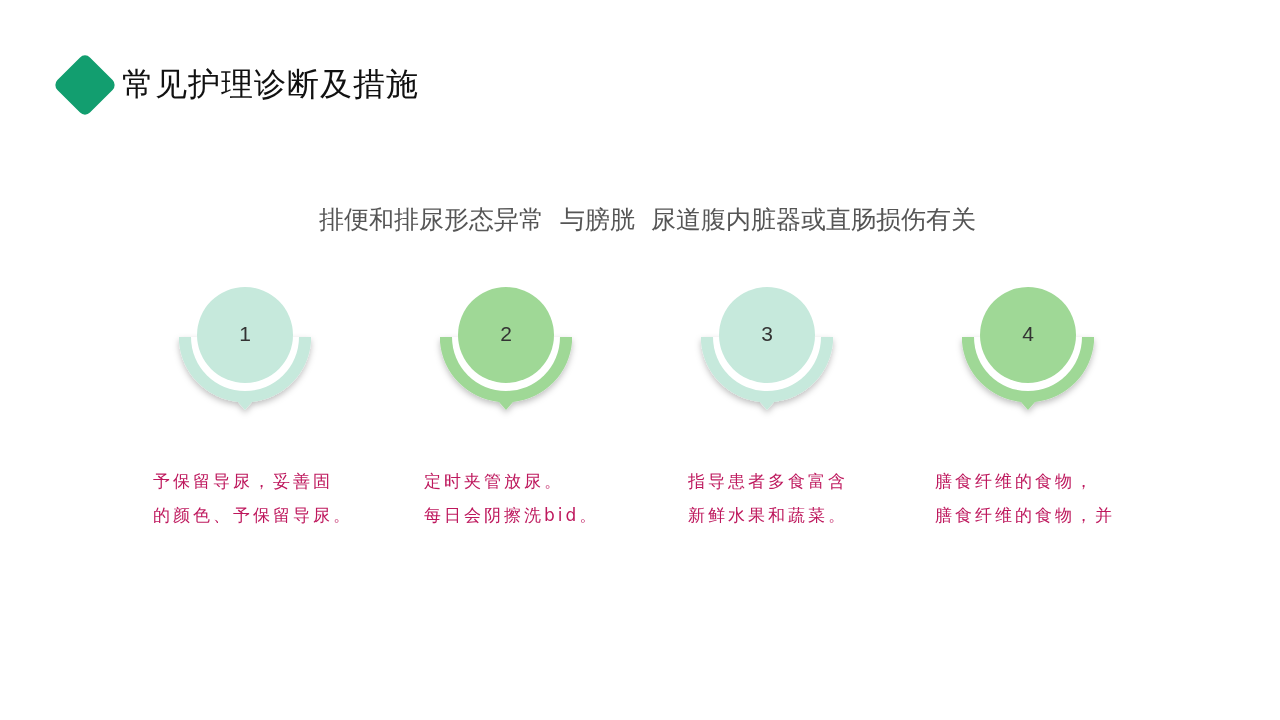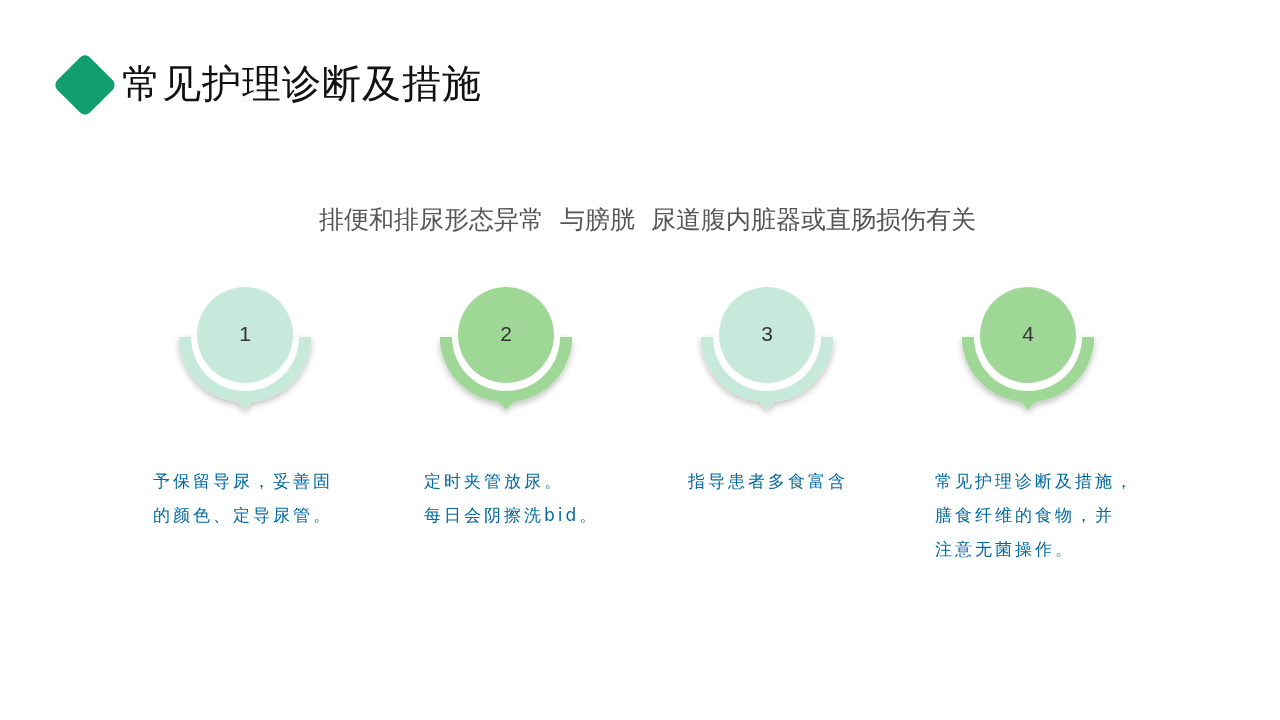--- a/index.html
+++ b/index.html
@@ -7,38 +7,38 @@
     width: 1280px; height: 720px; overflow: hidden;
     background: #ffffff; position: relative;
     font-family: "DejaVu Sans", "Liberation Sans", sans-serif;
   }
   .diamond {
     position: absolute; left: 62px; top: 62px; width: 46px; height: 46px;
     background: #129e6f; border-radius: 7px; transform: rotate(45deg);
   }
   .page-title {
     position: absolute; left: 122px; top: 64px;
-    font-size: 39px; color: #111; letter-spacing: 1px; line-height: 40px;
+    font-size: 32px; color: #111; letter-spacing: 1px; line-height: 40px;
     white-space: nowrap;
   }
   .subtitle {
     position: absolute; left: 0; width: 1295px; top: 200px;
     text-align: center; font-size: 25px; color: #555; line-height: 40px;
     white-space: pre;
   }
   .step { position: absolute; top: 280px; width: 140px; height: 140px; }
   .step svg { position: absolute; left: 0; top: 0; overflow: visible; }
   .step-num {
     position: absolute; left: 0; width: 140px; top: 40px; text-align: center;
     font-size: 21px; color: #333; line-height: 28px;
     font-family: "Liberation Sans", sans-serif;
   }
   .desc {
     position: absolute; top: 464px;
-    font-size: 17px; color: #0369a1; line-height: 34px; letter-spacing: 3px;
+    font-size: 17px; color: #be185d; line-height: 34px; letter-spacing: 3px;
     white-space: nowrap;
   }
 </style>
 </head>
 <body>
 
 <div class="diamond"></div>
 <div class="page-title">常见护理诊断及措施</div>
 
 <div class="subtitle">排便和排尿形态异常  与膀胱  尿道腹内脏器或直肠损伤有关</div>
@@ -94,26 +94,26 @@
     </defs>
     <path filter="url(#sh4)" fill="#9fd896" d="M4,57 L136,57 L136,62 A66,66 0 0 1 77,122 L70,130 L63,122 A66,66 0 0 1 4,62 Z"></path>
     <path fill="#ffffff" d="M16,57 L124,57 A54,54 0 0 1 16,57 Z"></path>
     <circle cx="70" cy="55" r="48" fill="#9fd896"></circle>
   </svg>
   <div class="step-num">4</div>
 </div>
 
 <div class="desc" style="left:153px;">
   <div>予保留导尿，妥善固</div>
-  <div>的颜色、定导尿管。</div>
+  <div>的颜色、予保留导尿。</div>
 </div>
 <div class="desc" style="left:424px;">
   <div>定时夹管放尿。</div>
   <div>每日会阴擦洗bid。</div>
 </div>
 <div class="desc" style="left:688px;">
   <div>指导患者多食富含</div>
+  <div>新鲜水果和蔬菜。</div>
 </div>
 <div class="desc" style="left:935px;">
-  <div>常见护理诊断及措施，</div>
+  <div>膳食纤维的食物，</div>
   <div>膳食纤维的食物，并</div>
-  <div>注意无菌操作。</div>
 </div>
 
 </body></html>

